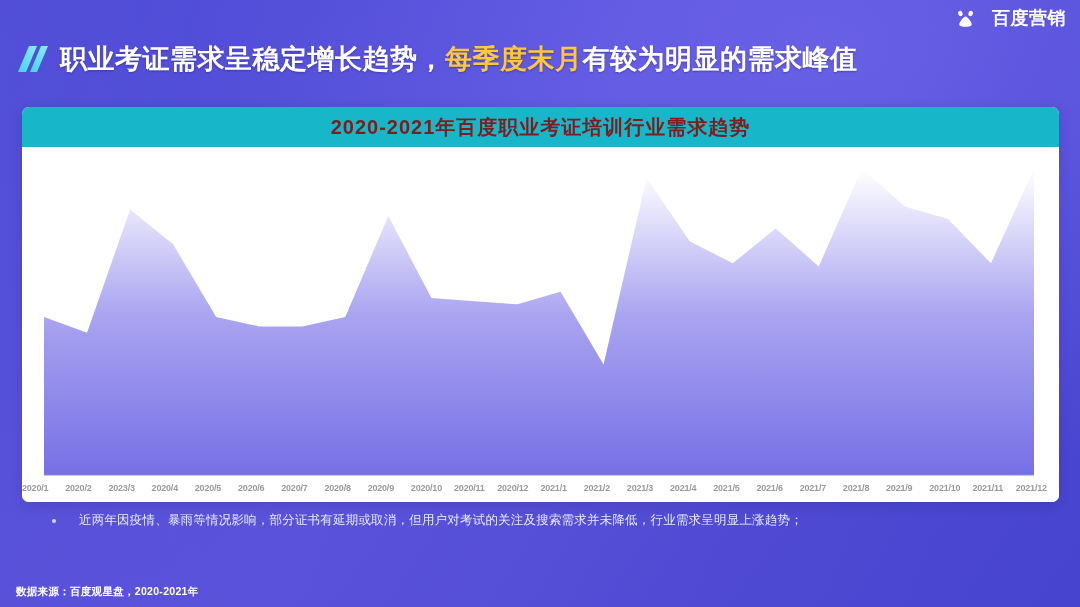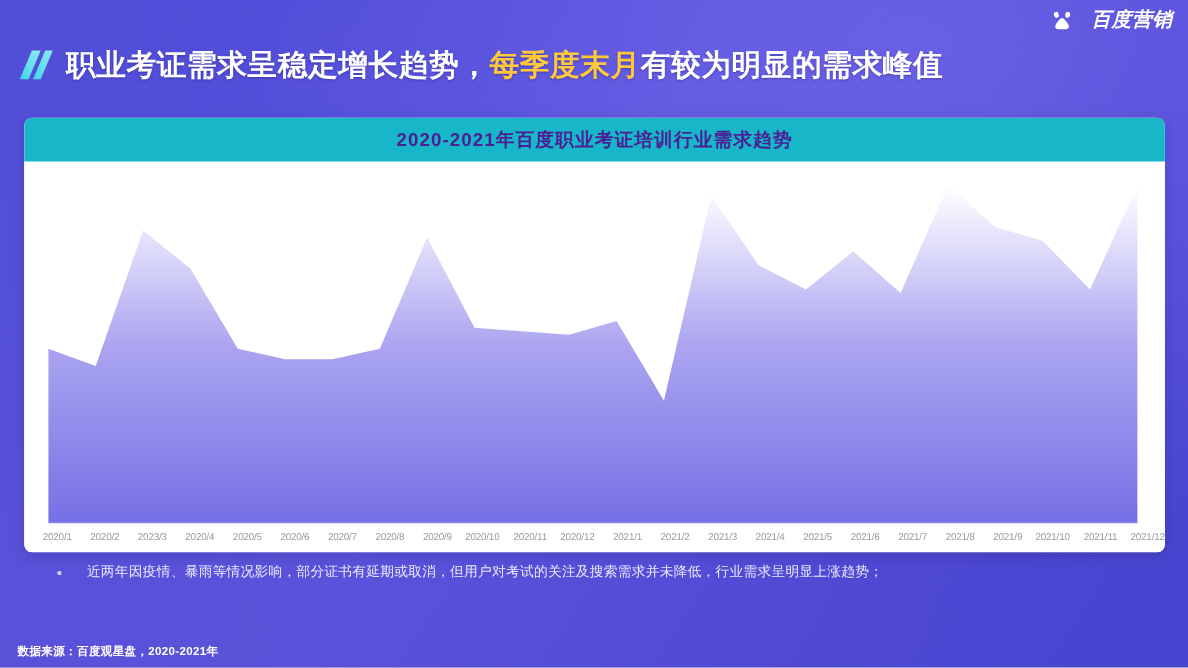--- a/index.html
+++ b/index.html
@@ -23,21 +23,20 @@
       radial-gradient(ellipse at 12% 92%, rgba(90,80,215,0.5) 0%, rgba(90,80,215,0) 60%),
       linear-gradient(100deg, rgba(255,255,255,0.045) 0%, rgba(255,255,255,0) 38%);
     pointer-events: none;
   }
 
   
   .brand {
     position: absolute; top: 8px; right: 14px;
     display: flex; align-items: flex-end; gap: 16px;
     z-index: 6;
-    font-style: italic;
   }
   .brand-mark { width: 21px; height: 21px; display:block; }
   .brand-text {
     color: #ffffff; font-size: 18px; font-weight: bold;
     letter-spacing: 0.5px; line-height: 21px;
   }
 
   
   .headline-row {
     position: absolute; top: 38px; left: 16px; right: 20px;
@@ -63,41 +62,42 @@
     box-shadow: 0 3px 12px rgba(30,20,90,0.18);
     overflow: hidden;
     z-index: 4;
   }
   .card-header {
     height: 40px; width: 100%;
     background: #17b6c9;
     display: flex; align-items: center; justify-content: center;
   }
   .card-header-title {
-    color: #4c1d95; font-size: 17px; font-weight: bold; letter-spacing: 1px;
+    color: #7f1d1d; font-size: 20px; font-weight: bold; letter-spacing: 1px;
   }
   .chart-wrap {
     position: relative;
     width: 100%; height: 355px;
     background: #ffffff;
   }
   .chart-svg { display: block; width: 1037px; height: 340px; }
   .axis-labels {
     position: absolute; left: 0; right: 0; bottom: 3px;
     height: 16px;
     display: flex;
   }
   .axis-labels .tick {
     flex: 1 1 0;
-    text-align: right;
+    text-align: left;
     font-size: 9px;
     color: #9a9a9a;
     font-family: "Liberation Sans", "DejaVu Sans", sans-serif;
     white-space: nowrap;
     letter-spacing: -0.2px;
+    font-weight: bold;
   }
 
   
   .bullets {
     position: absolute; left: 52px; top: 512px; right: 24px;
     z-index: 5;
   }
   .bullet {
     display: flex; align-items: flex-start; gap: 23px;
     margin-bottom: 6px;

